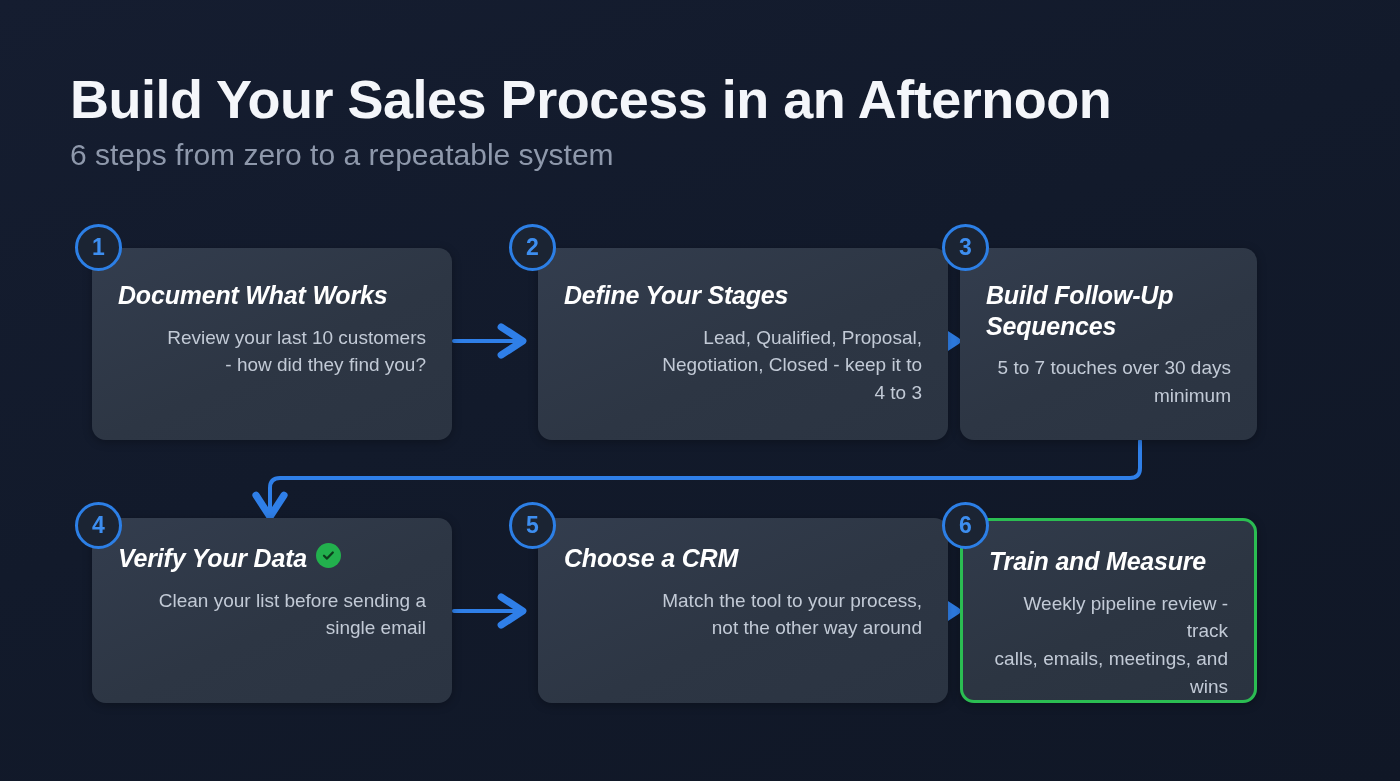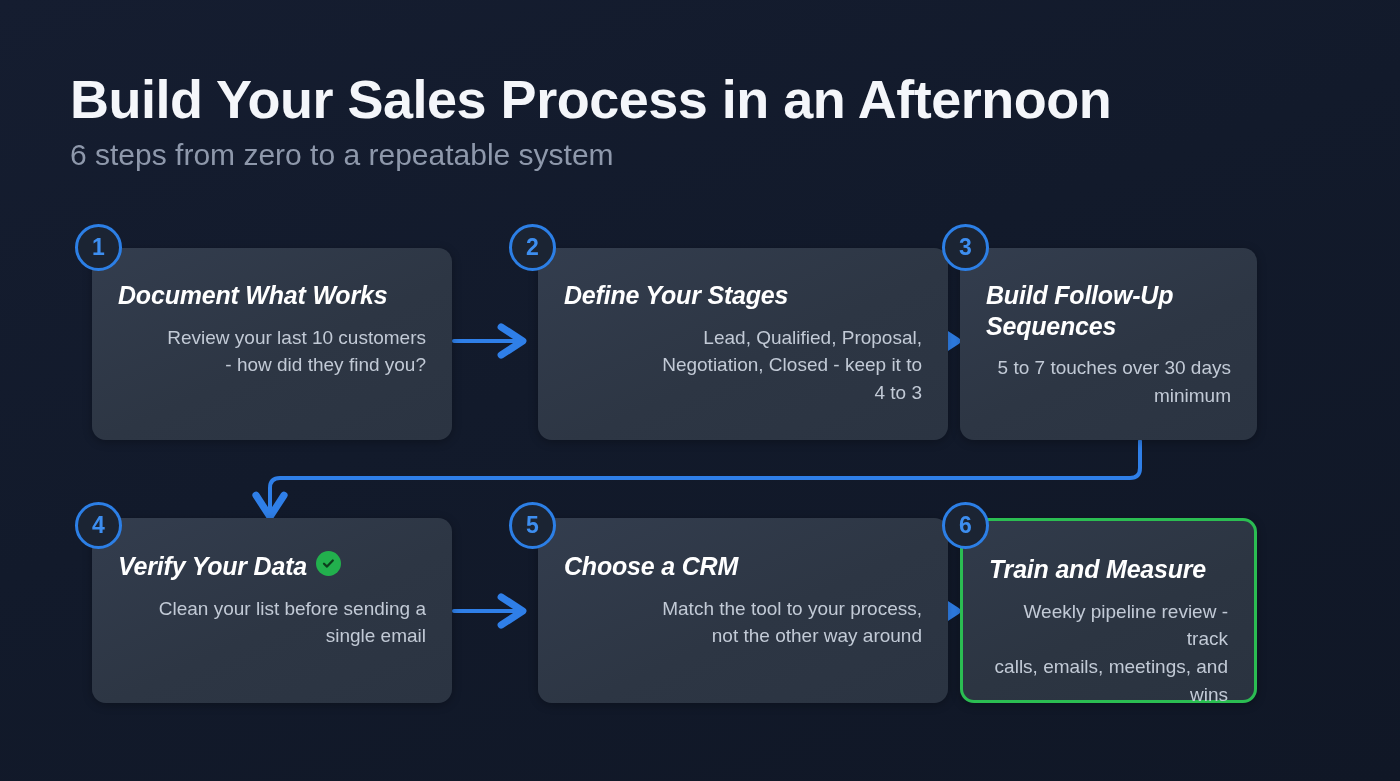--- a/index.html
+++ b/index.html
@@ -53,21 +53,21 @@
   }
 
   
   .r1 { top:248px; height:192px; }
   .r2 { top:518px; height:185px; }
   .c1 { left:92px;  width:360px; }
   .c2 { left:526px; width:410px;margin-left:12px; }
   .c3 { left:960px; width:297px; }
 
   .r1 .card-body { padding-top:32px; }
-  .r2 .card-body { padding-top:33px; }
+  .r2 .card-body { padding-top:25px; }
 
   
   .badge {
     position:absolute;
     width:47px; height:47px; border-radius:50%;
     background:#1b2433;
     border:3px solid #2c7fe6;
     color:#3d8ef0;
     font-size:23px; font-weight:bold;
     display:flex; align-items:center; justify-content:center;

